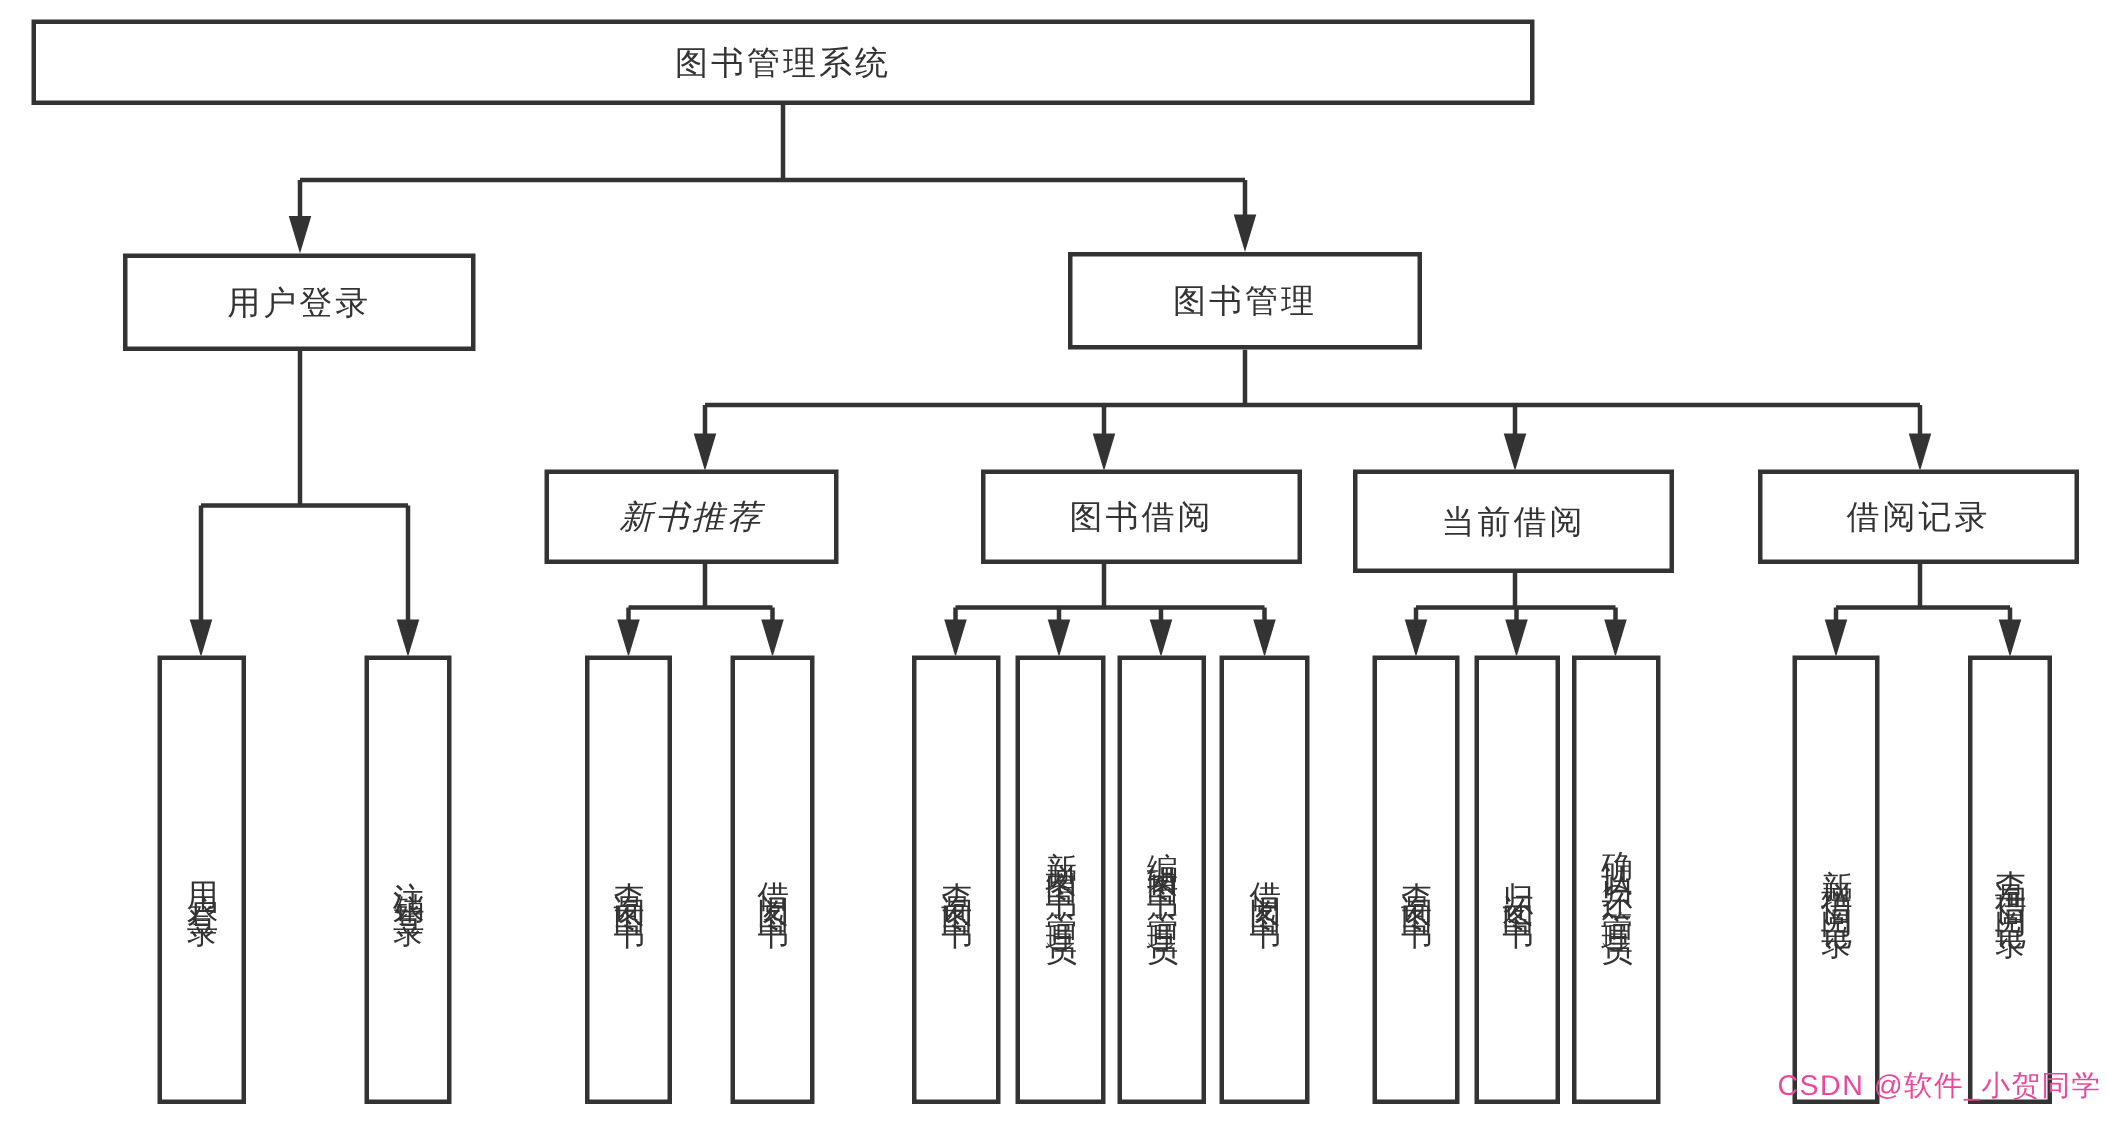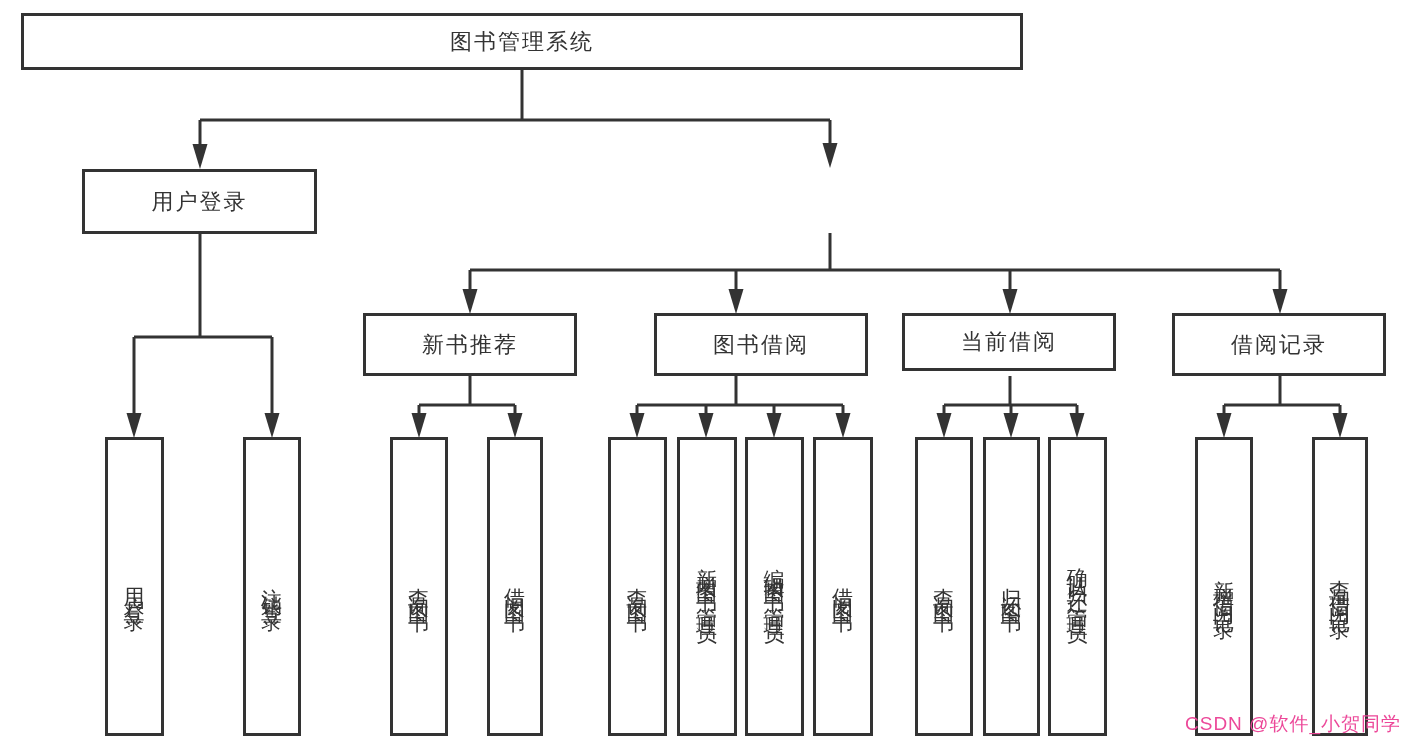--- a/index.html
+++ b/index.html
@@ -157,24 +157,25 @@
     </g>
     <g fill="#333333" stroke="none">
       <polygon points="1216.5,413 1231.5,413 1224,438"></polygon>
       <polygon points="1332.5,413 1347.5,413 1340,438"></polygon>
     </g>
   </svg>
 
   <div class="node" style="left:21px; top:13px; width:1002px; height:57px;">图书管理系统</div>
 
   <div class="node" style="left:82px; top:169px; width:235px; height:65px;">用户登录</div>
-
-  <div class="node" style="left:363px; top:313px; width:214px; height:63px;">新书推荐</div>
+  <div class="node" style="left:712px; top:168px; width:236px; height:65px;">图书管理</div>
+
+  <div class="node" style="left:363px; top:313px; width:196px; height:63px;font-style:italic;">新书推荐</div>
   <div class="node" style="left:654px; top:313px; width:214px; height:63px;">图书借阅</div>
-  <div class="node" style="left:902px; top:313px; width:214px; height:58px;">当前借阅</div>
+  <div class="node" style="left:902px; top:313px; width:214px; height:69px;">当前借阅</div>
   <div class="node" style="left:1172px; top:313px; width:214px; height:63px;">借阅记录</div>
 
   <div class="vnode" style="left:105px; width:59px;">
     <span class="vtext">用户登录</span>
   </div>
   <div class="vnode" style="left:243px; width:58px;">
     <span class="vtext">注销登录</span>
   </div>
 
   <div class="vnode" style="left:390px; width:58px;">

